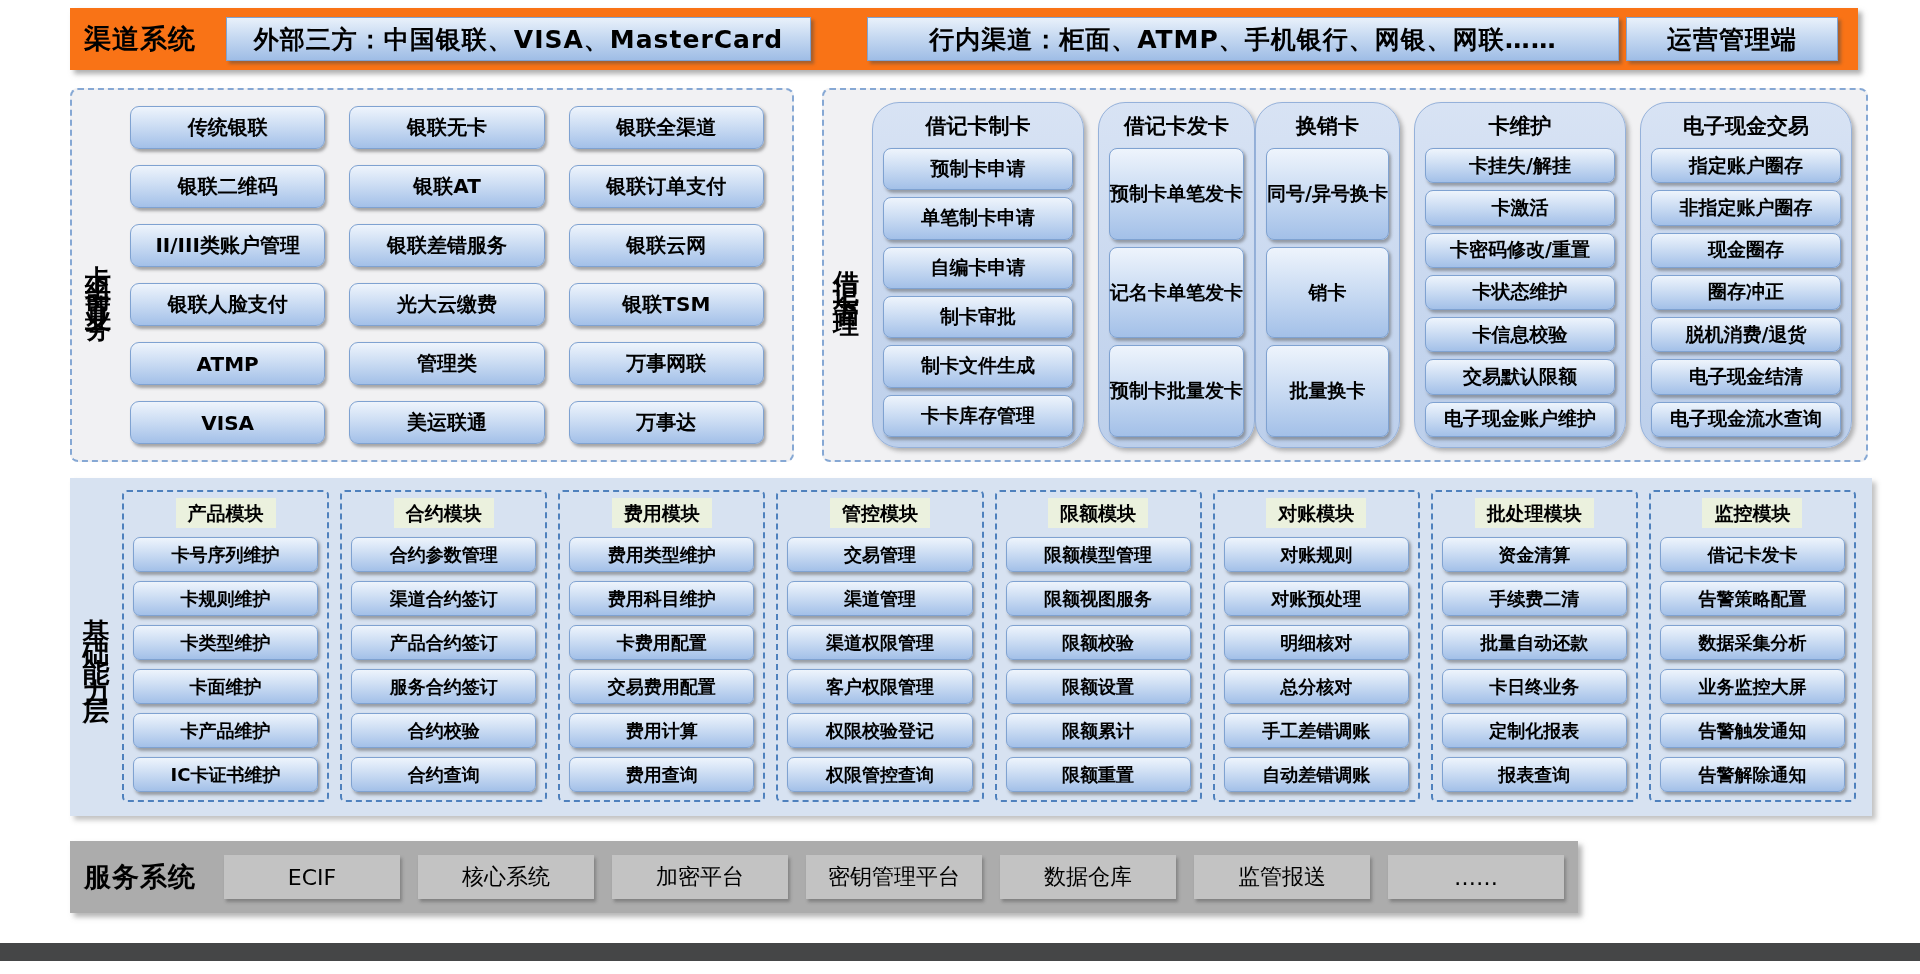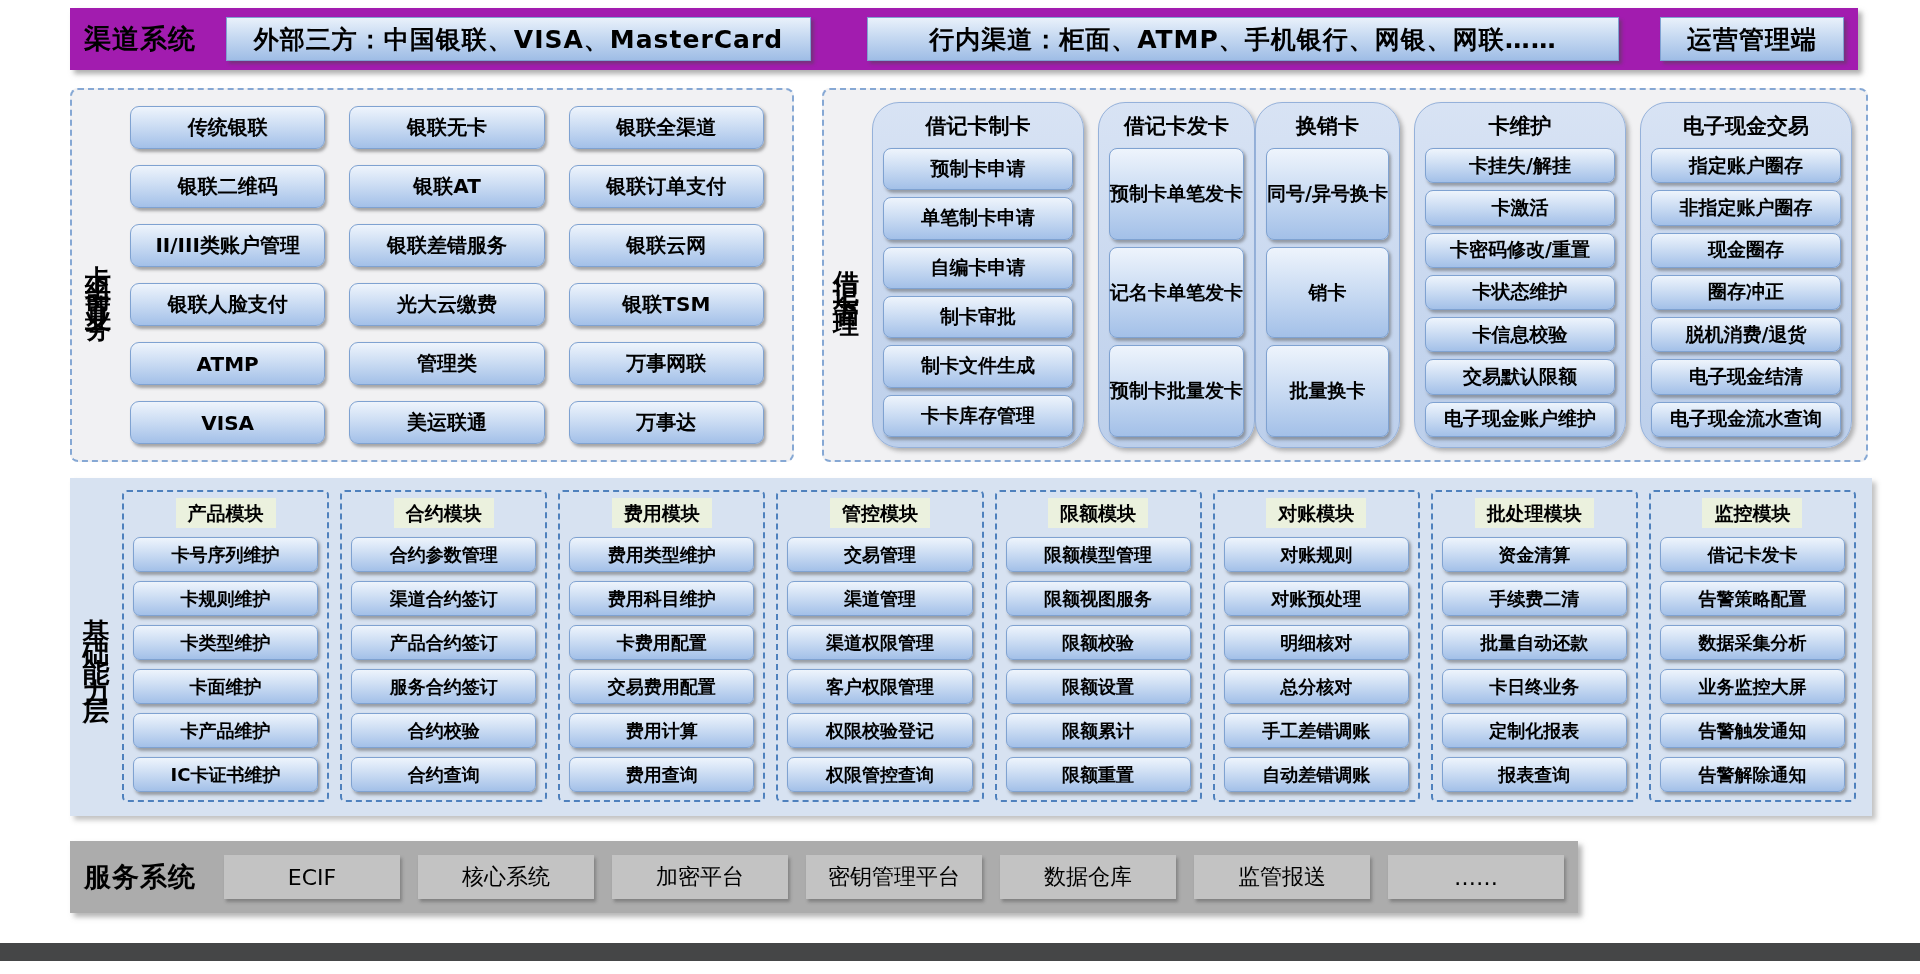--- a/index.html
+++ b/index.html
@@ -23,34 +23,34 @@
   }
   .bar-label { font-size: 27px; font-weight: 700; white-space: nowrap; letter-spacing: 1px; }
   .v-label {
     writing-mode: vertical-lr; text-orientation: upright;
     font-weight: 700; display: flex; align-items: center; justify-content: center;
   }
 
   
   .top-bar {
     position: absolute; left: 70px; top: 8px; width: 1788px; height: 62px;
-    background: #a21caf; box-shadow: 4px 4px 5px rgba(110,110,110,.55);
+    background: #f97316; box-shadow: 4px 4px 5px rgba(110,110,110,.55);
     display: flex; align-items: center;
   }
   .top-bar .bar-label { margin-left: 14px; }
   .top-box {
     height: 44px; display: flex; align-items: center; justify-content: center;
     font-size: 25px; font-weight: 700; letter-spacing: 1px;
     background: linear-gradient(180deg, #e9f1fb 0%, #c6d9f1 45%, #9fbde6 100%);
     border: 1px solid #7fa2d1; box-shadow: 3px 3px 3px rgba(70,70,70,.45);
     white-space: nowrap;
   }
   .top-box.b1 { width: 585px; margin-left: 30px; }
   .top-box.b2 { width: 752px; margin-left: 56px; }
-  .top-box.b3 { width: 184px; margin-left: auto; margin-right: 14px; }
+  .top-box.b3 { width: 212px; margin-left: auto; margin-right: 20px; }
 
   
   .panel {
     position: absolute; top: 88px; height: 374px;
     background: #f1f1f3; border: 2px dashed #86a8d4; border-radius: 8px;
     display: flex;
   }
   .panel-left  { left: 70px;  width: 724px; }
   .panel-right { left: 822px; width: 1046px; }
   .panel .v-label { width: 54px; font-size: 26px; letter-spacing: 10px; }

